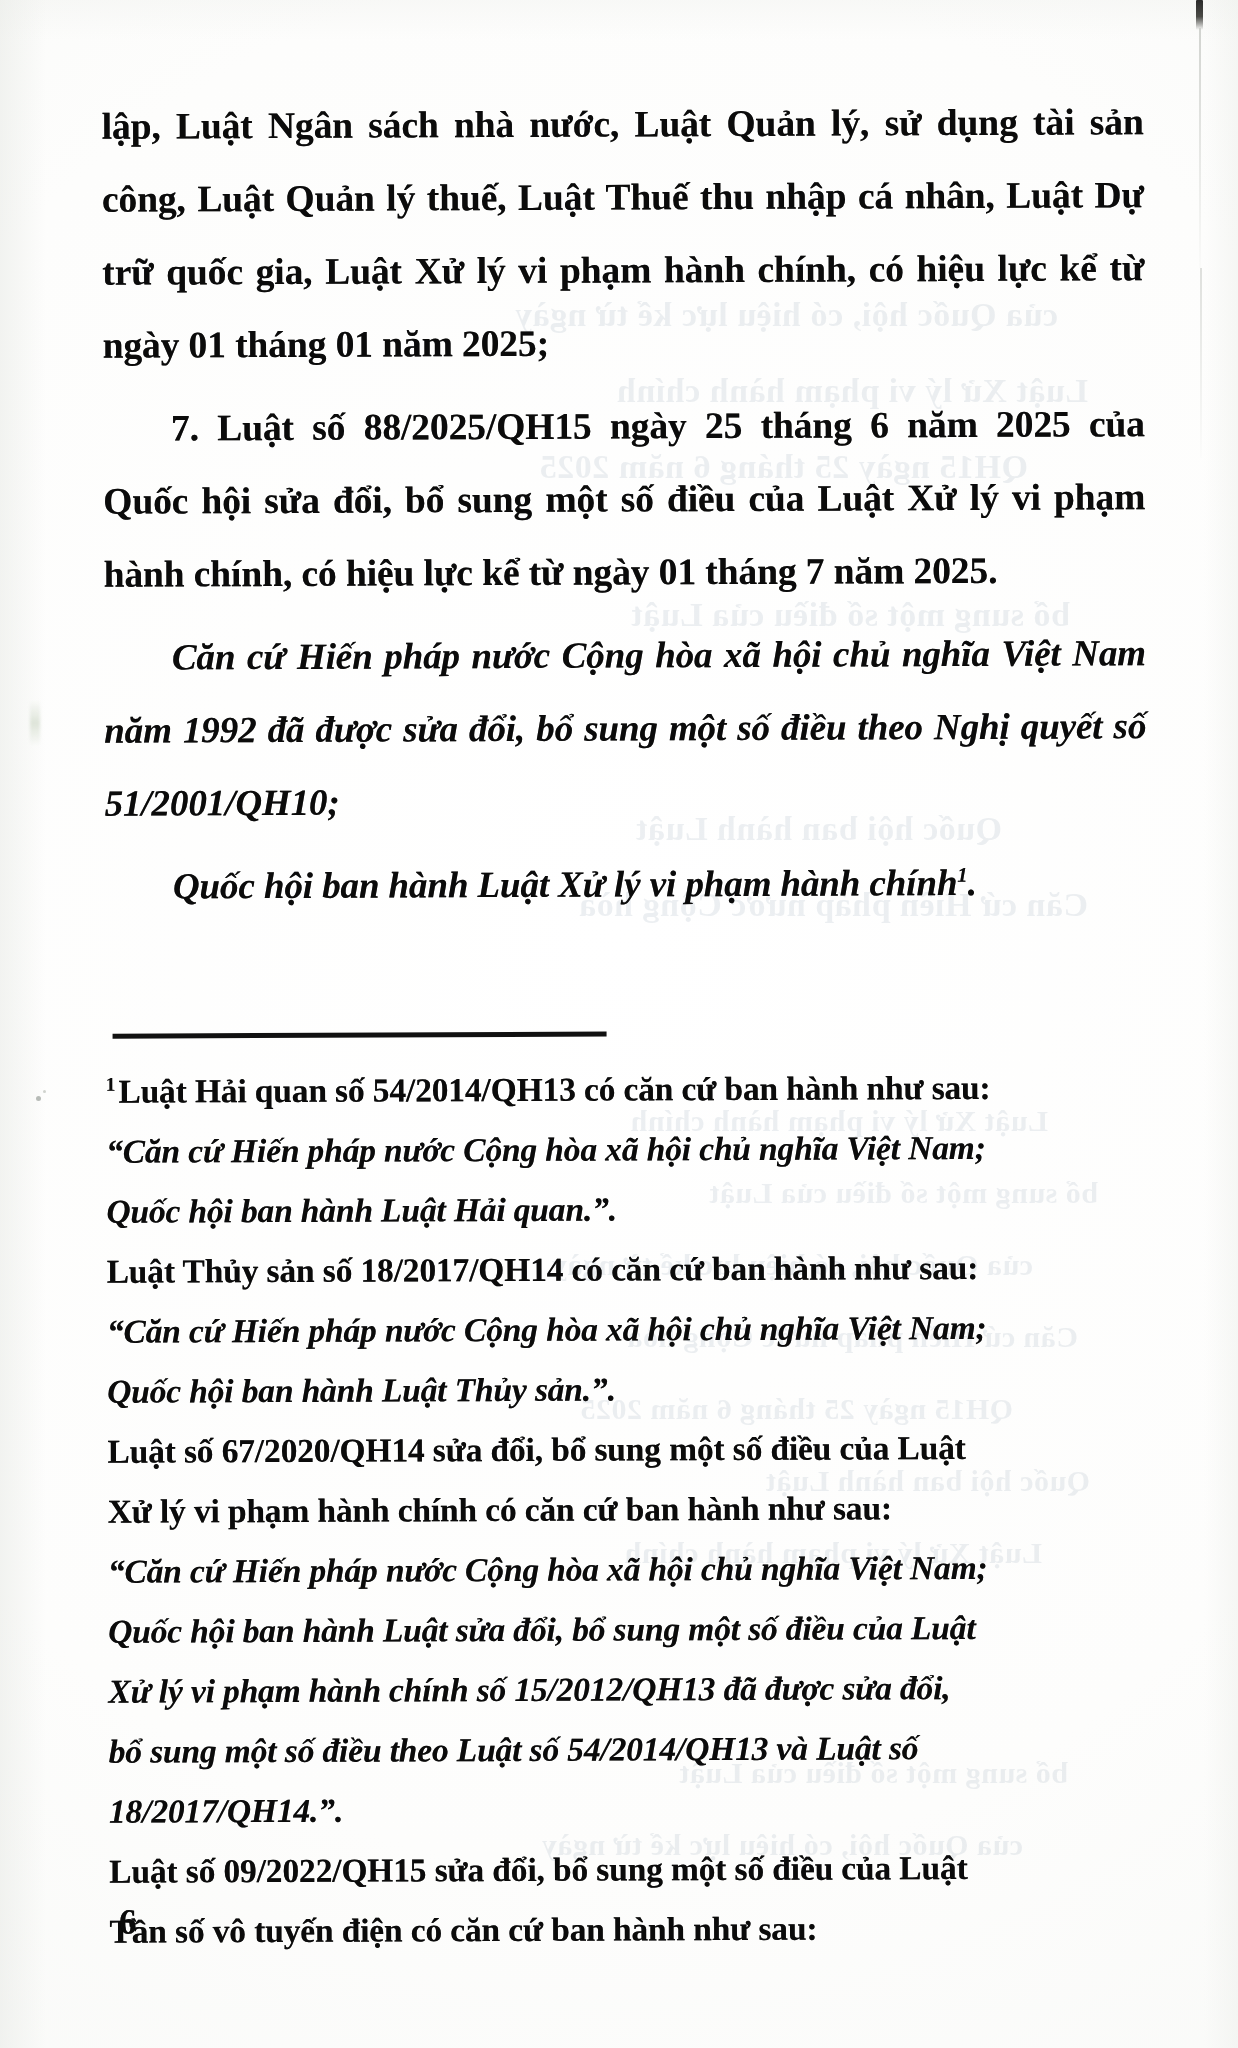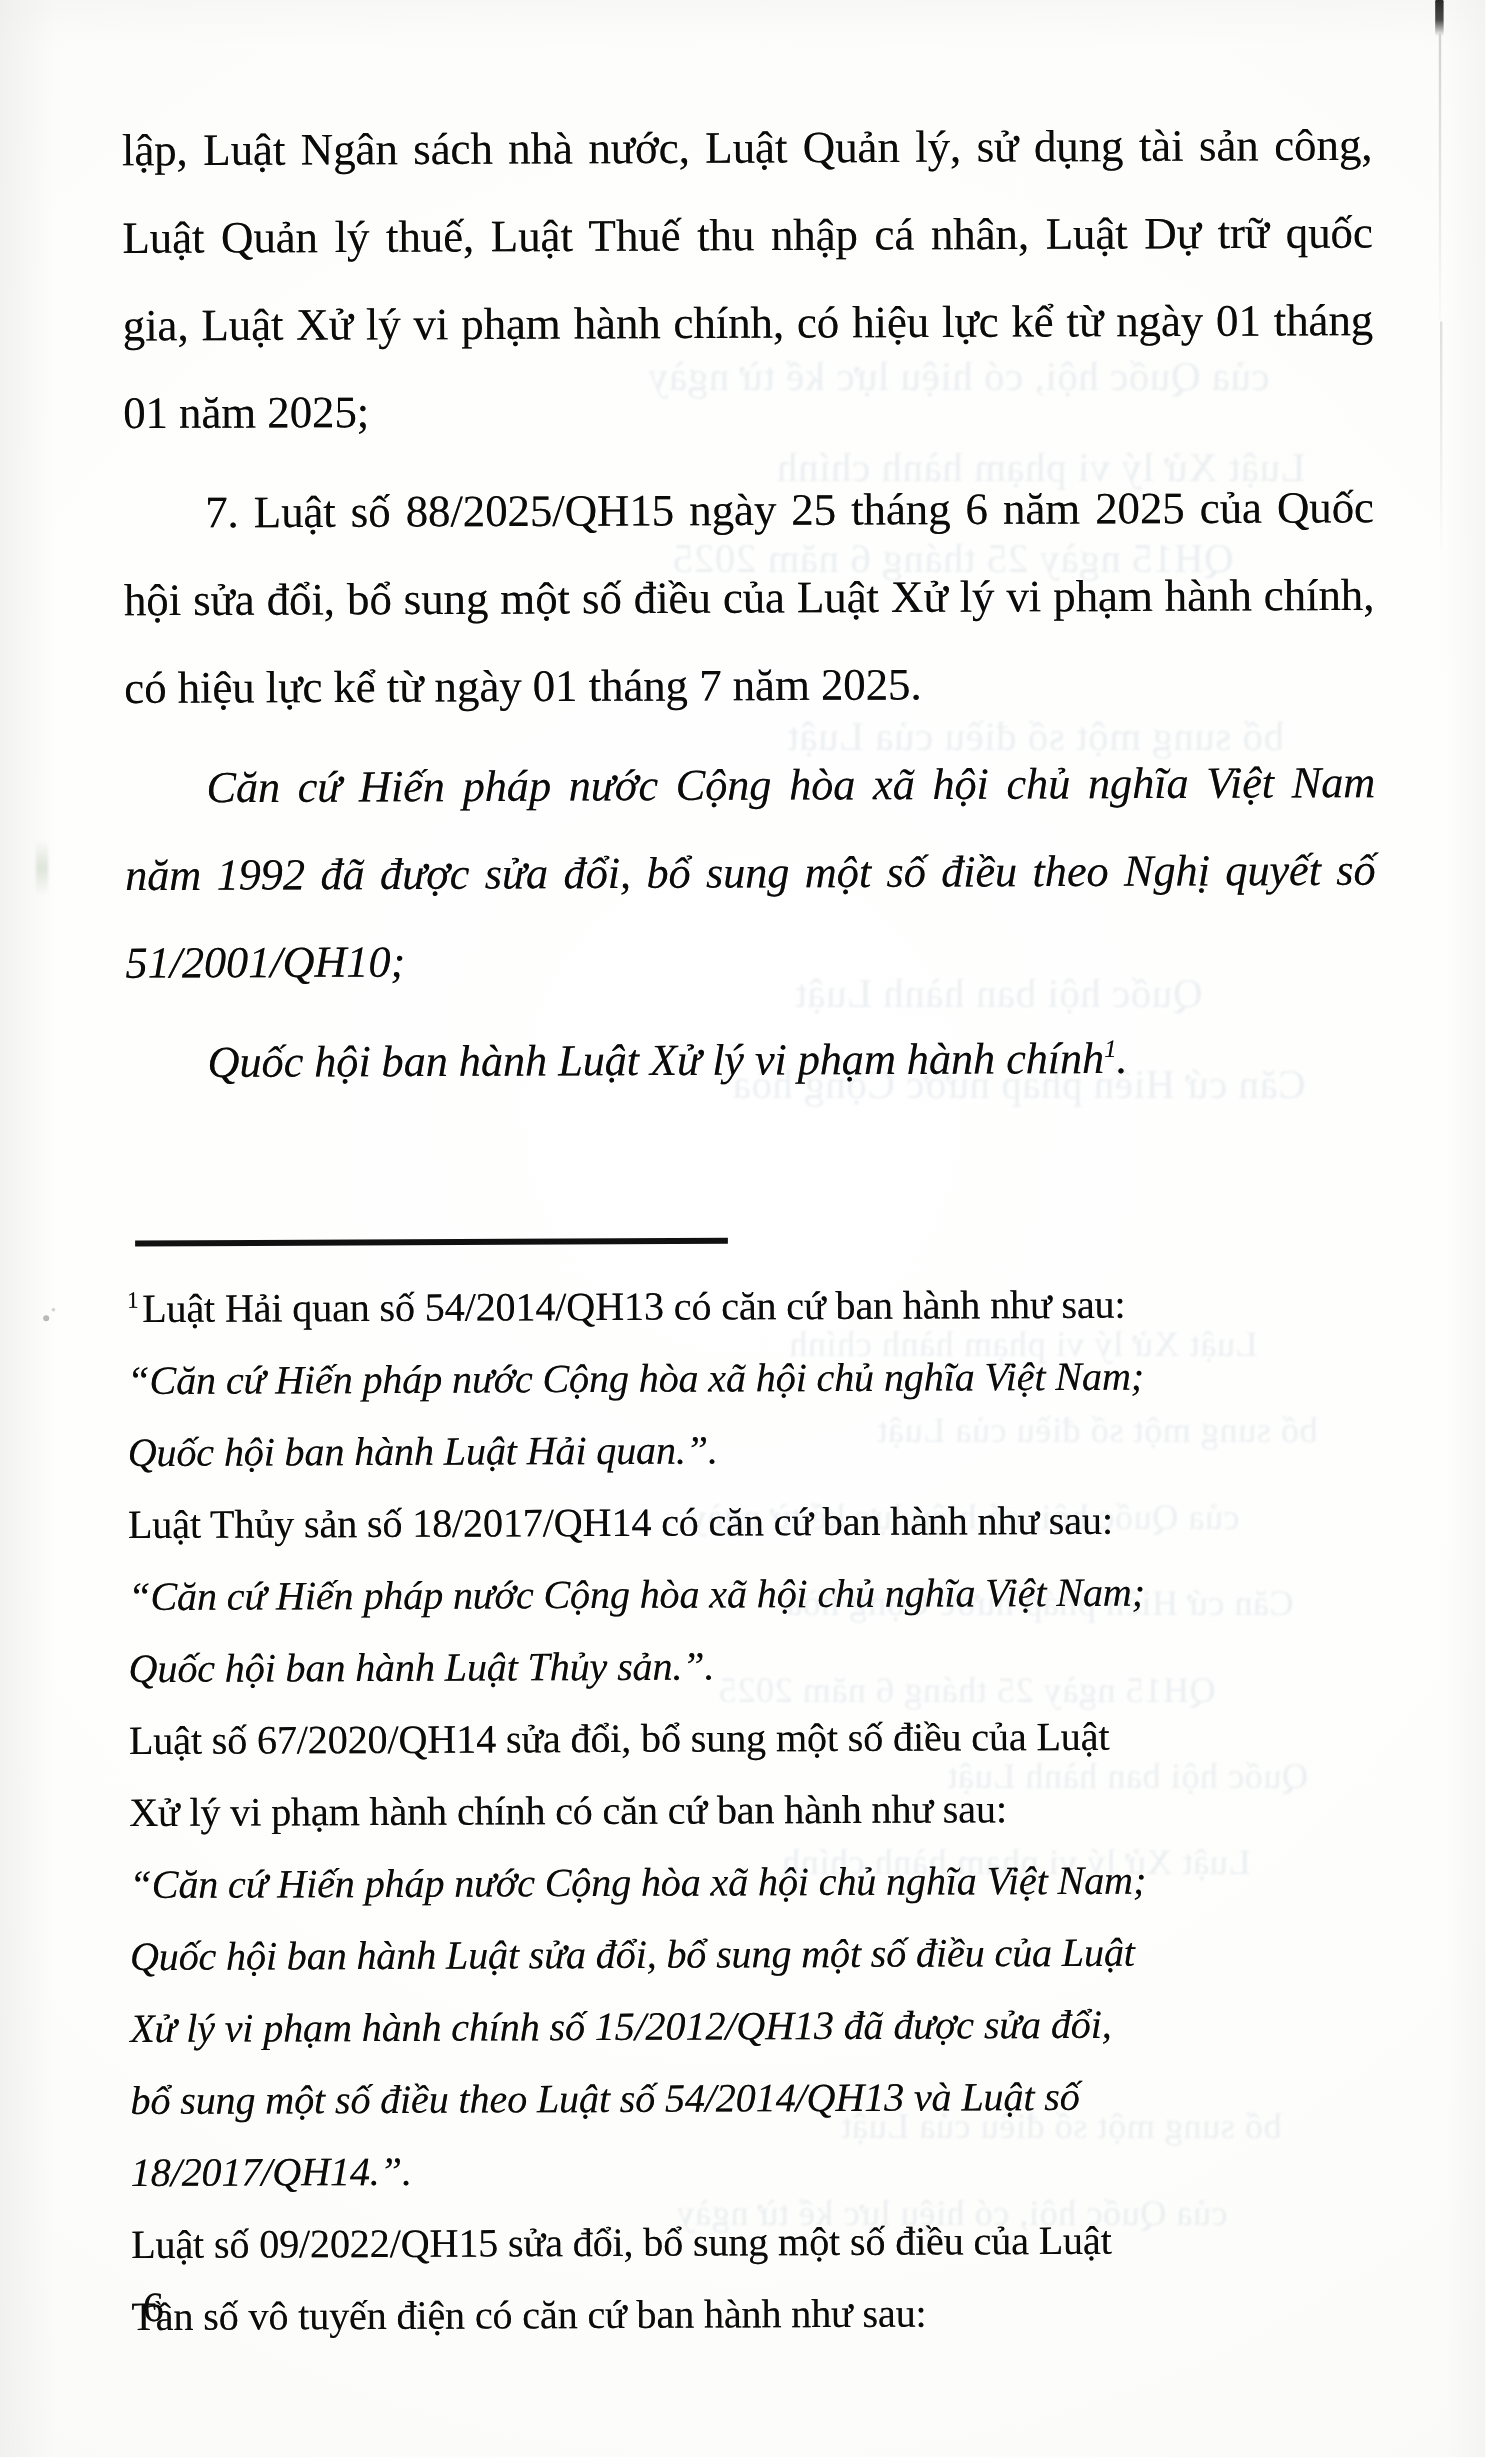--- a/index.html
+++ b/index.html
@@ -9,20 +9,21 @@
   }
 
   #page {
     position: relative;
     width: 1238px;
     height: 2048px;
     overflow: hidden;
     background: #fefefe;
     font-family: "Liberation Serif", "DejaVu Serif", serif;
     color: #0b0b0b;
+    font-weight: bold;
   }
 
   
   .paper-tint {
     position: absolute;
     inset: 0;
     background:
       radial-gradient(ellipse 120% 80% at 50% 45%, #ffffff 0%, #fdfdfc 58%, #f7f8f6 100%);
     pointer-events: none;
   }

